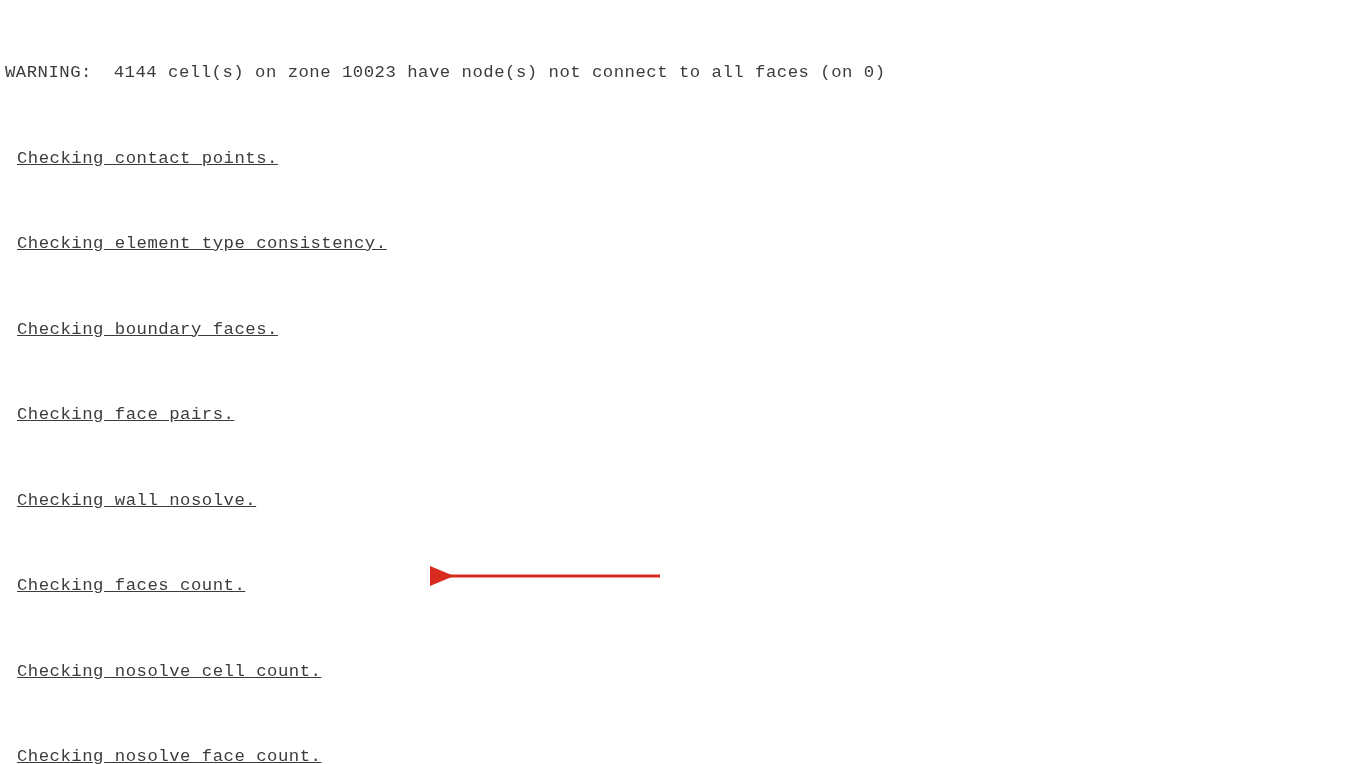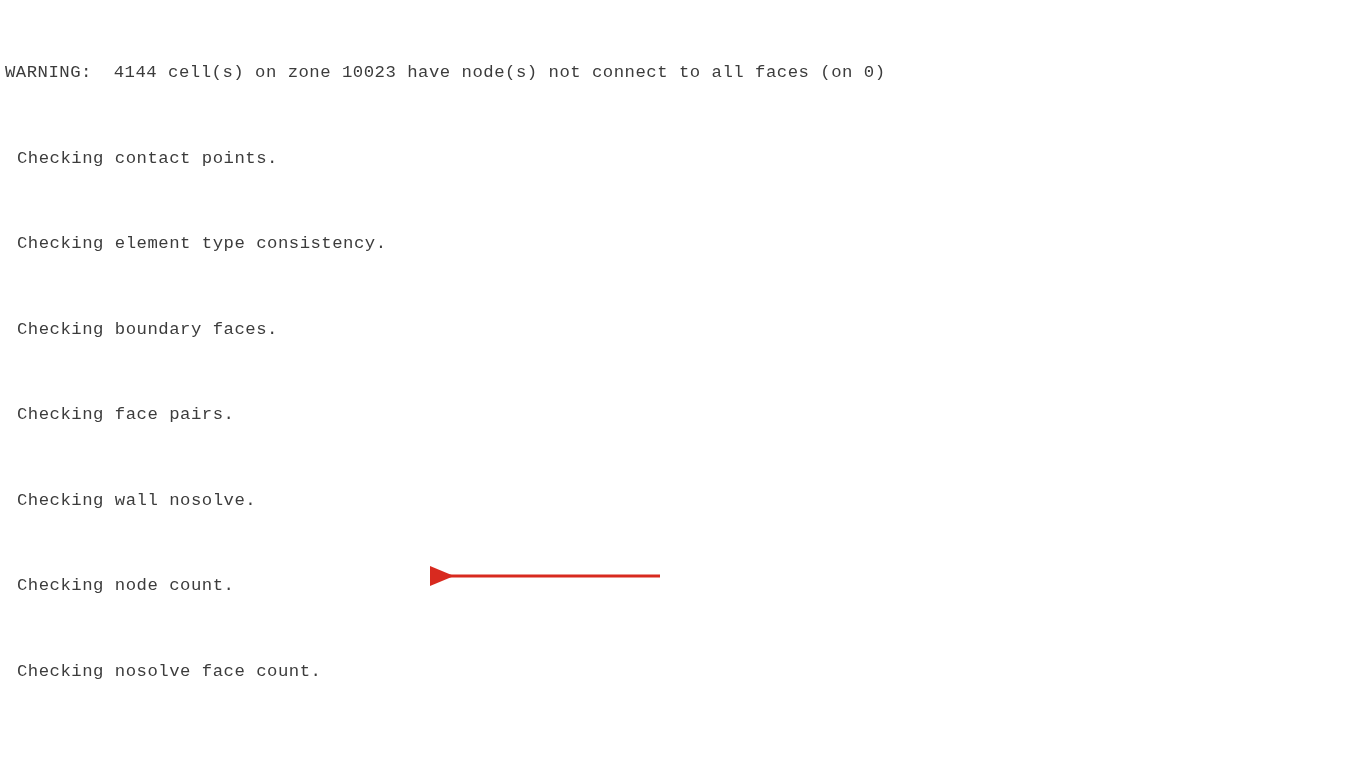--- a/index.html
+++ b/index.html
@@ -14,42 +14,43 @@
     font-family: "Courier New", Courier, monospace;
     font-size: 17.3px;
     line-height: 28.5px;
     letter-spacing: 0.5px;
     color: #3c3c3c;
     white-space: pre;
     padding: 2px 0 0 5px;
     position: relative;
   }
   .console .line { display: block; }
-  .console .indent { padding-left: 12px; }
+  .console .indent { padding-left: 12px; text-decoration: underline; }
   .console .blank { height: 28.5px; }
   .arrow {
     position: absolute;
     left: 430px;
     top: 561px;
     width: 240px;
     height: 30px;
     pointer-events: none;
   }
 </style>
 </head>
 <body>
 
 <div class="console">
   <span class="line">WARNING:  4144 cell(s) on zone 10023 have node(s) not connect to all faces (on 0)</span>
   <span class="line indent">Checking contact points.</span>
   <span class="line indent">Checking element type consistency.</span>
   <span class="line indent">Checking boundary faces.</span>
   <span class="line indent">Checking face pairs.</span>
   <span class="line indent">Checking wall nosolve.</span>
-  <span class="line indent">Checking node count.</span>
+  <span class="line indent">Checking faces count.</span>
+  <span class="line indent">Checking nosolve cell count.</span>
   <span class="line indent">Checking nosolve face count.</span>
   
   
   
   
   
   
   
   
   

